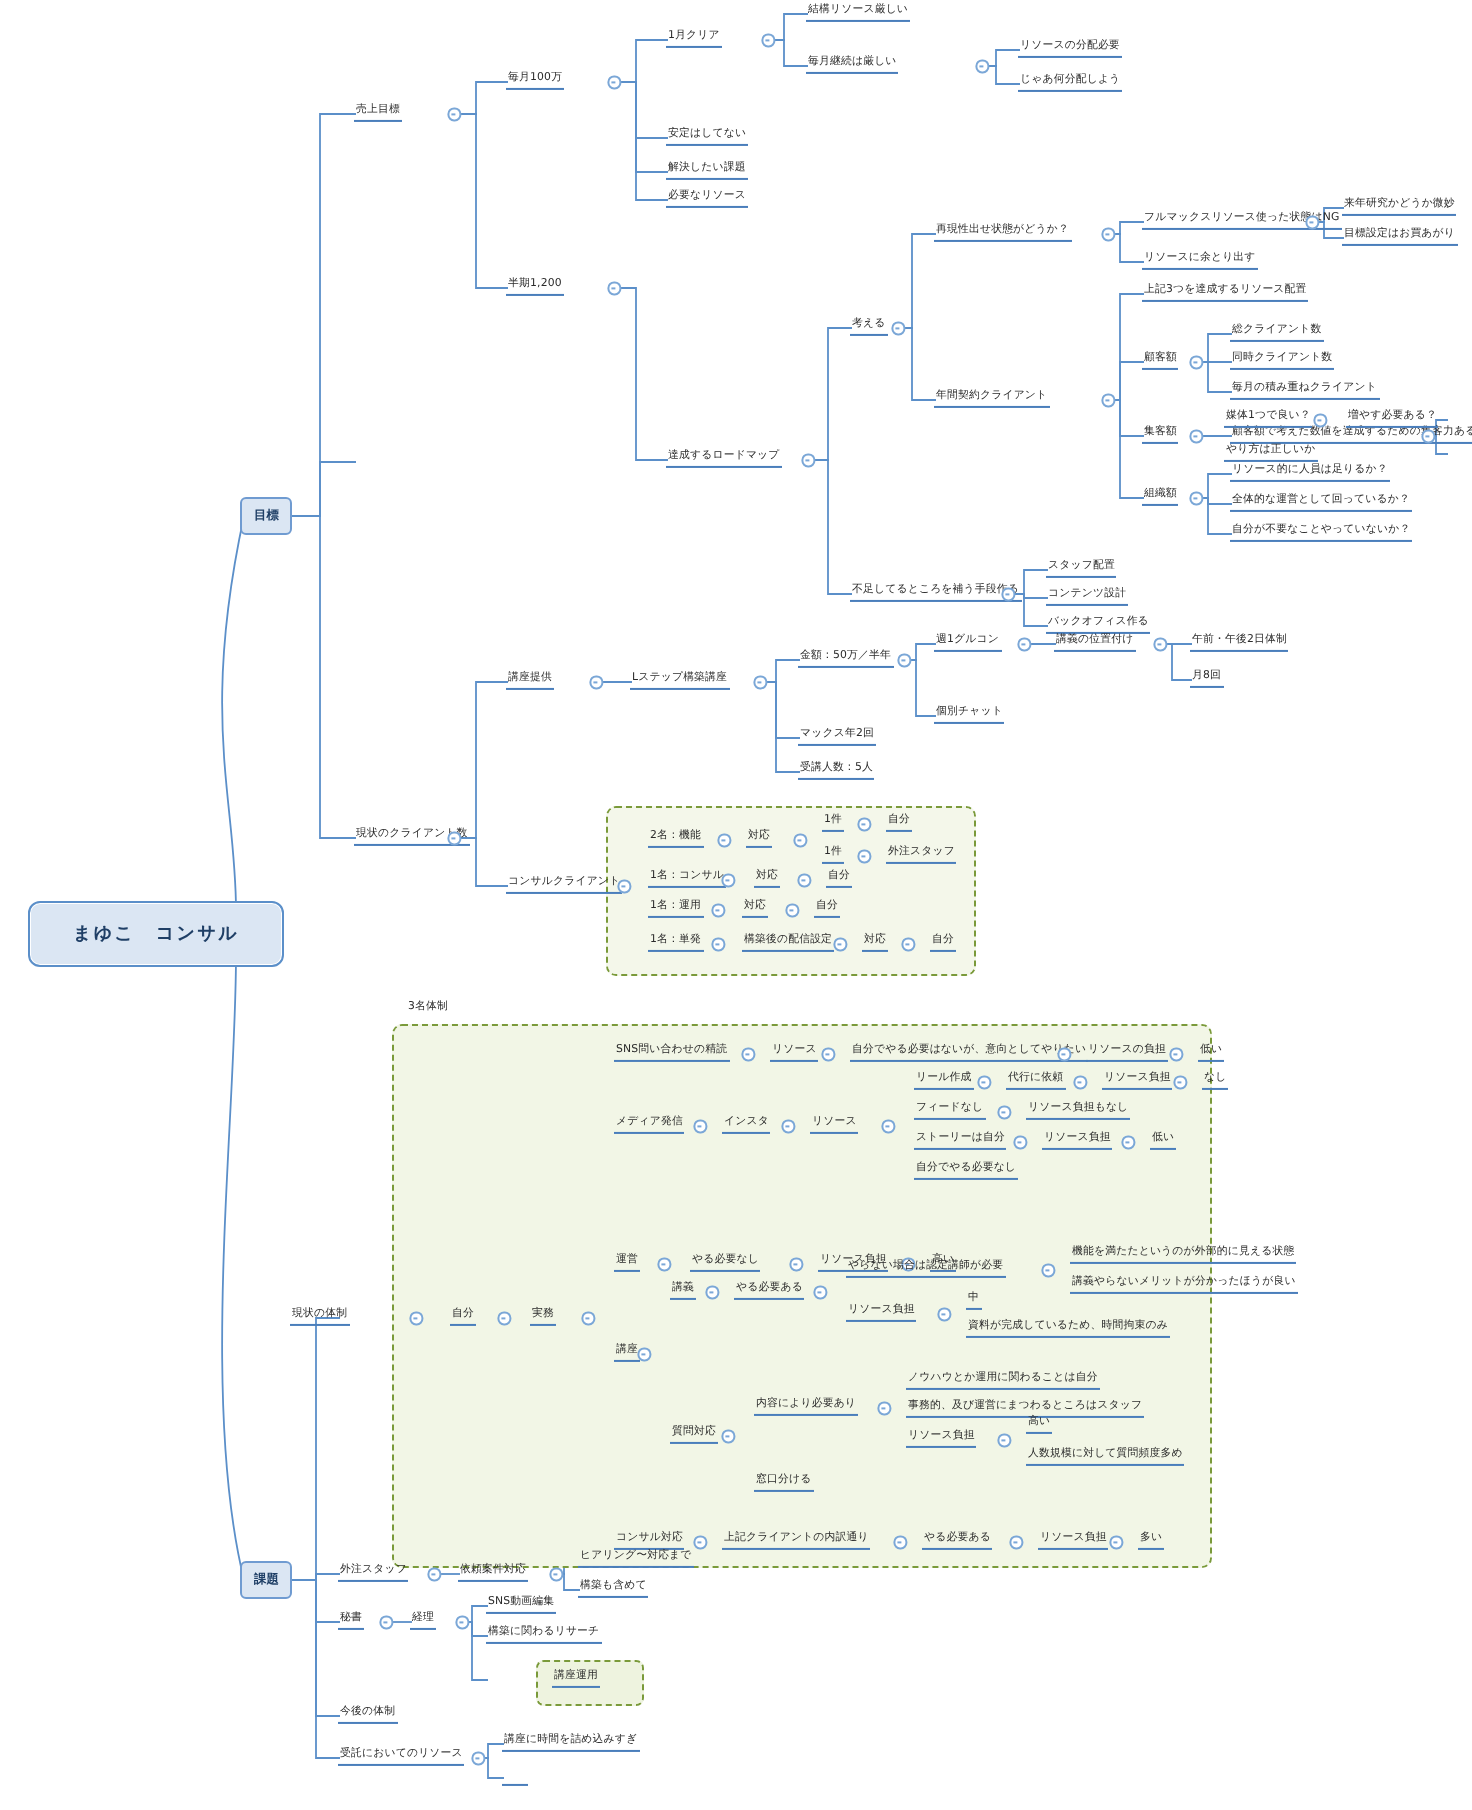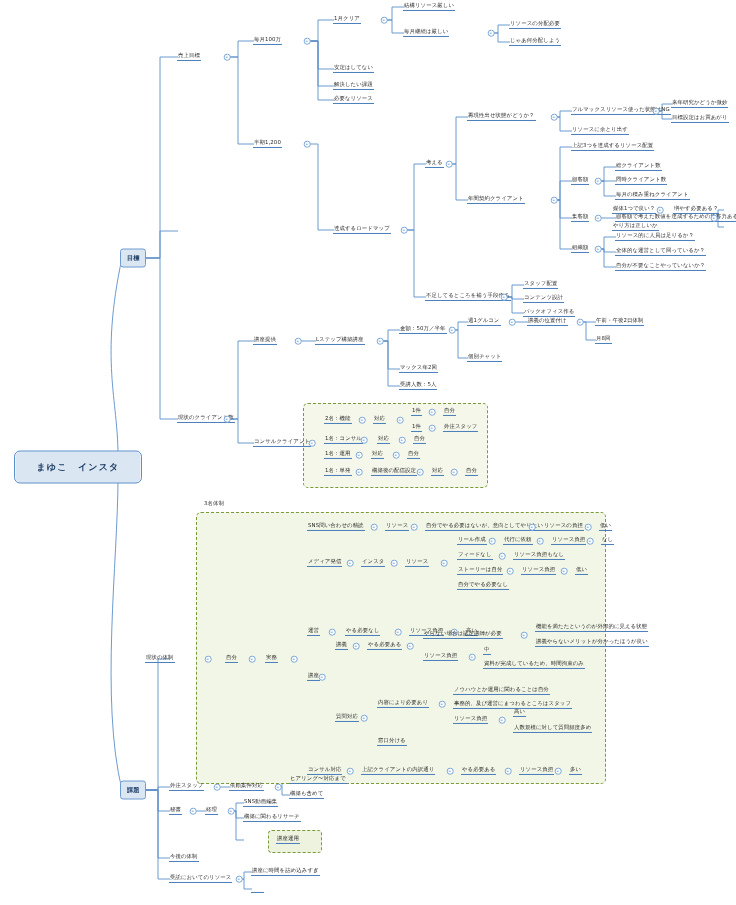--- a/index.html
+++ b/index.html
@@ -276,21 +276,21 @@
       <path d="M237,879 L244,879 L244,889 L252,889"></path>
     </g>
   </svg>
 
   <div class="groupbox" style="left:303px;top:403px;width:183px;height:83px;"></div>
 
   <div class="groupbox soft" style="left:196px;top:512px;width:408px;height:270px;"></div>
 
   <div class="minibox" style="left:268px;top:830px;width:52px;height:21px;"></div>
 
-  <div class="root" style="left:14px;top:467px;width:100px;">まゆこ　インスタ</div>
+  <div class="root" style="left:14px;top:467px;width:100px;">まゆこ　コンサル</div>
 
   <div class="lvl1" style="left:120px;top:258px;">目標</div>
   <div class="lvl1" style="left:120px;top:790px;">課題</div>
 
   <div class="node" style="left:177px;top:57px;">
       <span class="t">売上目標</span>
     </div>
   <div class="knob" style="left:227px;top:57px;"></div>
 
   <div class="node" style="left:253px;top:41px;">

